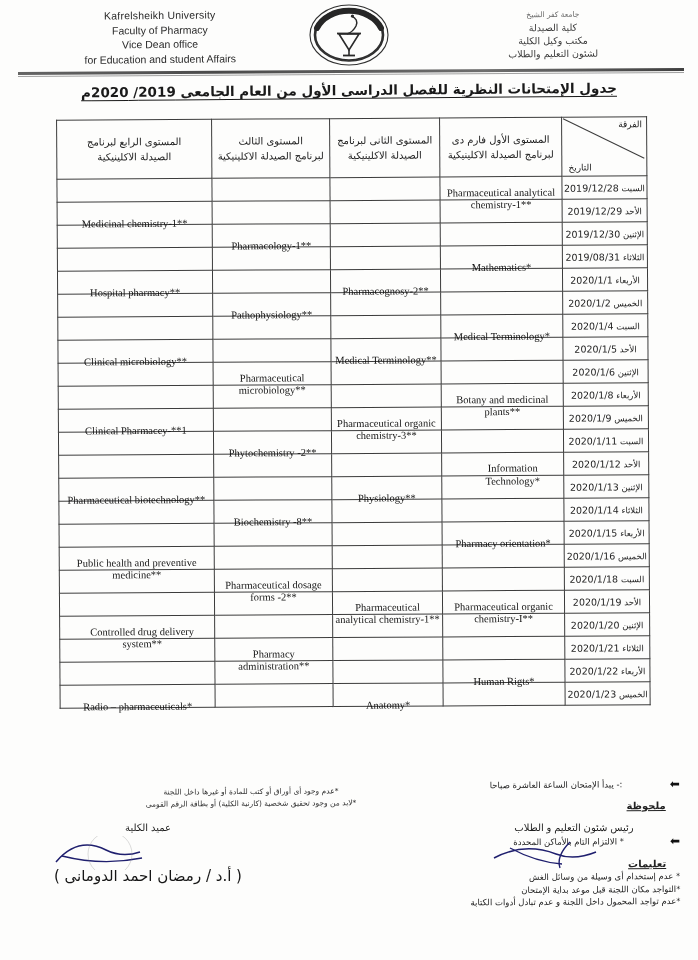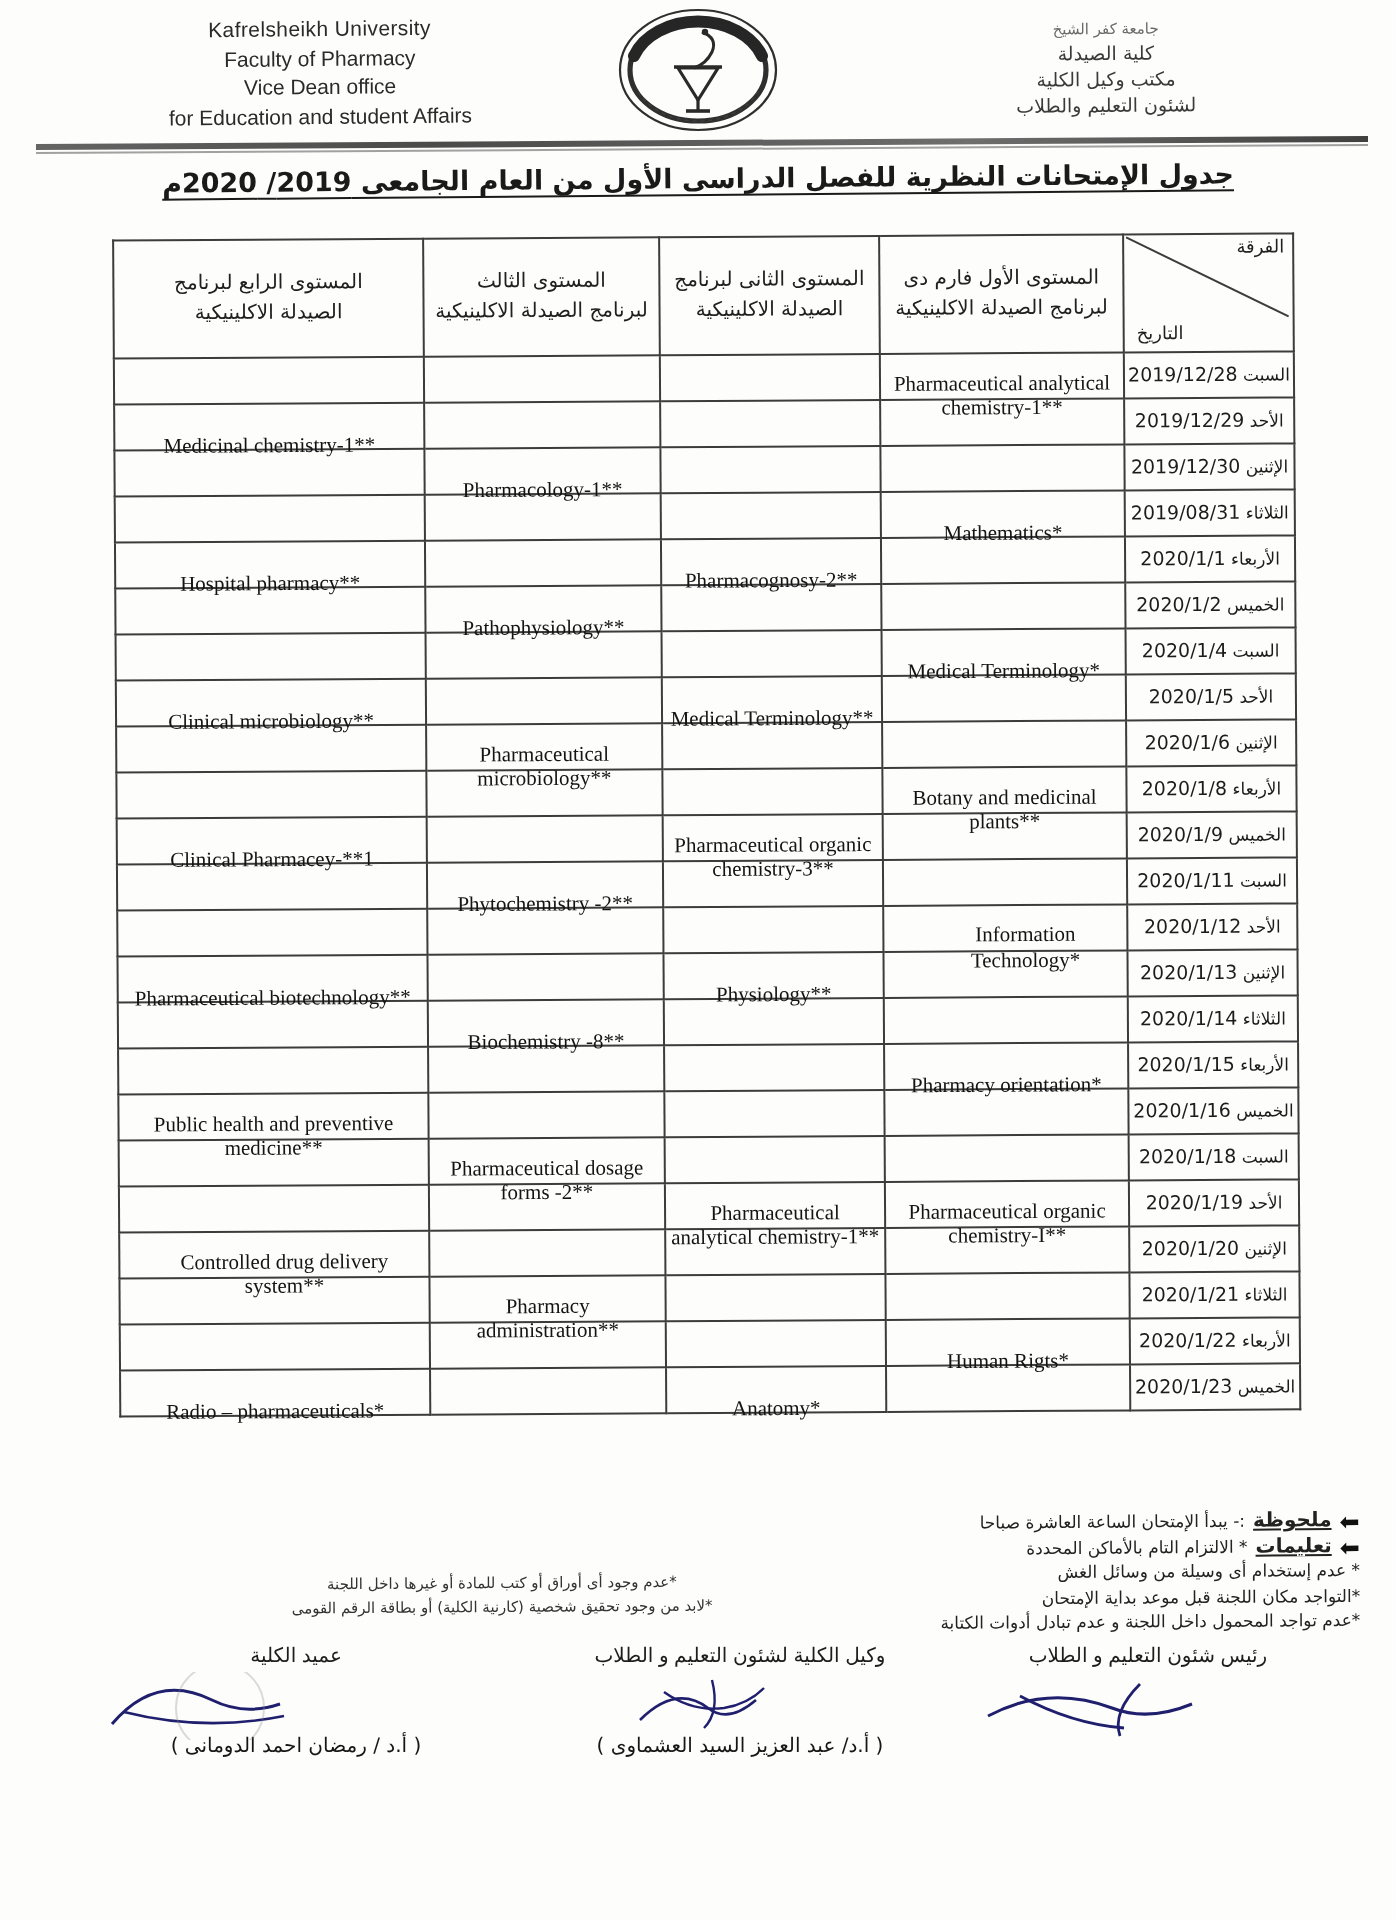--- a/index.html
+++ b/index.html
@@ -117,21 +117,21 @@
 
   
   .notes{
     position:absolute;right:18px;top:756px;width:300px;
     direction:rtl;text-align:right;
     font-family:"DejaVu Sans", sans-serif;
     font-size:8.5px;line-height:12.5px;color:#222;
     transform:rotate(-0.4deg);
   }
   .notes .hdrline{display:flex;align-items:center;gap:4px;justify-content:flex-start;}
-  .notes .kw{font-weight:bold;text-decoration:underline;font-size:10px;}
+  .notes .kw{font-weight:bold;text-decoration:underline;font-size:10px;margin-top:45px;}
   .arrow{font-size:12px;color:#111;line-height:1;}
   .notes .body{font-size:8.5px;}
 
   .leftnotes{
     position:absolute;left:86px;top:786px;width:330px;
     direction:rtl;text-align:center;
     font-family:"DejaVu Sans", sans-serif;
     font-size:7.5px;line-height:11.5px;color:#333;
     transform:rotate(-0.4deg);
   }
@@ -143,21 +143,21 @@
   .sigblk{position:absolute;text-align:center;width:200px;}
   .sigblk .role{
     direction:rtl;
     font-family:Liberation Sans, sans-serif;
     font-size:10px;color:#1d1d1d;
     white-space:nowrap;
   }
   .sigblk .name{
     direction:rtl;
     font-family:"DejaVu Sans", sans-serif;
-    font-size:10px;color:#161616;
+    font-size:15px;color:#161616;
     margin-top:34px;
     white-space:nowrap;
   }
   .scribble{position:absolute;left:0;right:0;top:14px;height:34px;}
 </style>
 </head>
 <body>
 
 <div class="page">
 
@@ -490,31 +490,20 @@
       <div class="scribble">
         <svg viewBox="0 0 200 34" width="200" height="34">
           <path d="M20 22 q30 -16 62 -4 q18 7 40 -2" fill="none" stroke="#1f1f6e" stroke-width="1.5"></path>
           <path d="M36 12 q26 14 52 16" fill="none" stroke="#1f1f6e" stroke-width="1.4"></path>
           <path d="M96 6 q-14 14 -10 26" fill="none" stroke="#1f1f6e" stroke-width="1.4"></path>
         </svg>
       </div>
       <div class="name"></div>
     </div>
 
-    <div class="sigblk" style="left:230px;width:220px;">
-      <div class="role">وكيل الكلية لشئون التعليم و الطلاب</div>
-      <div class="scribble">
-        <svg viewBox="0 0 220 34" width="220" height="34">
-          <path d="M60 24 q18 -18 34 -6 q10 8 24 -4" fill="none" stroke="#1f1f6e" stroke-width="1.3"></path>
-          <path d="M72 10 q14 10 30 8 q12 -2 20 -10" fill="none" stroke="#1f1f6e" stroke-width="1.2"></path>
-          <path d="M96 4 q4 16 -4 24" fill="none" stroke="#1f1f6e" stroke-width="1.2"></path>
-        </svg>
-      </div>
-      <div class="name">( أ.د/ عبد العزيز السيد العشماوى )</div>
-    </div>
 
     <div class="sigblk" style="left:18px;width:200px;">
       <div class="role">عميد الكلية</div>
       <div class="scribble">
         <svg viewBox="0 0 200 34" width="200" height="34">
           <path d="M8 26 q22 -26 50 -12 q16 8 34 2" fill="none" stroke="#1f1f6e" stroke-width="1.5"></path>
           <path d="M14 20 q40 10 80 2" fill="none" stroke="#1f1f6e" stroke-width="1.3"></path>
           <circle cx="62" cy="18" r="22" fill="none" stroke="#8a8a8a" stroke-width="1" opacity=".3"></circle>
         </svg>
       </div>

